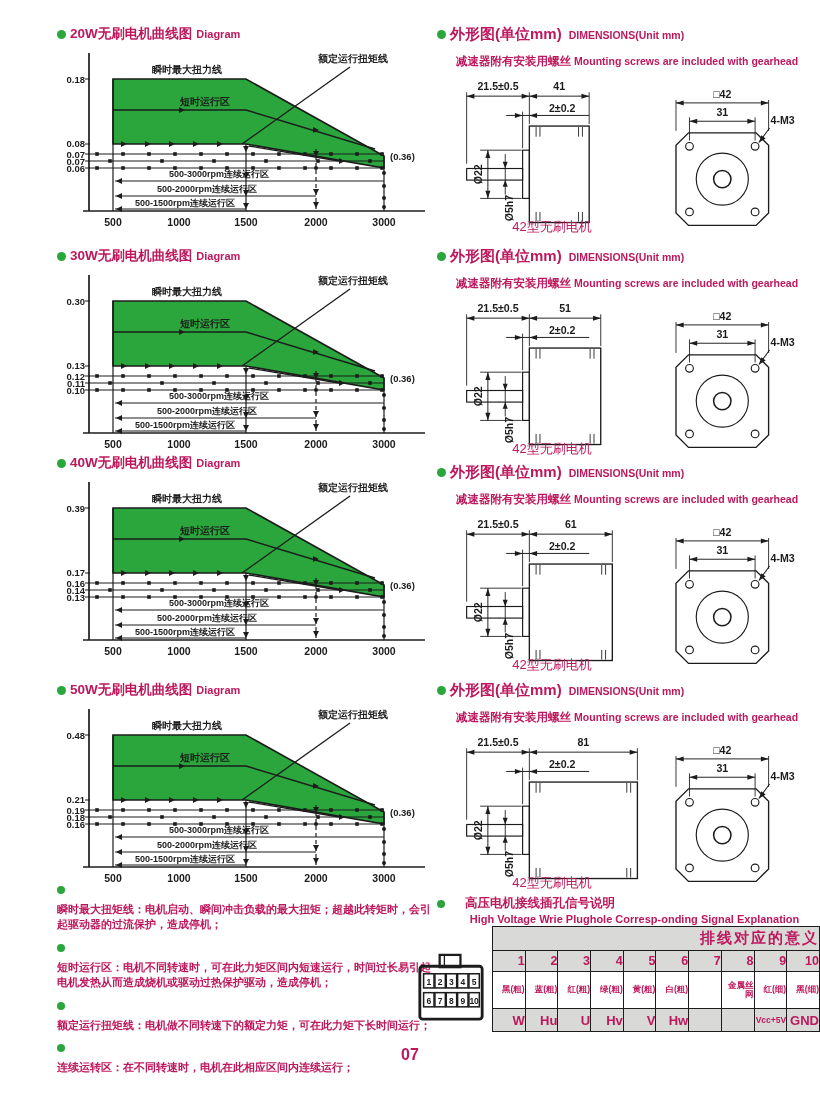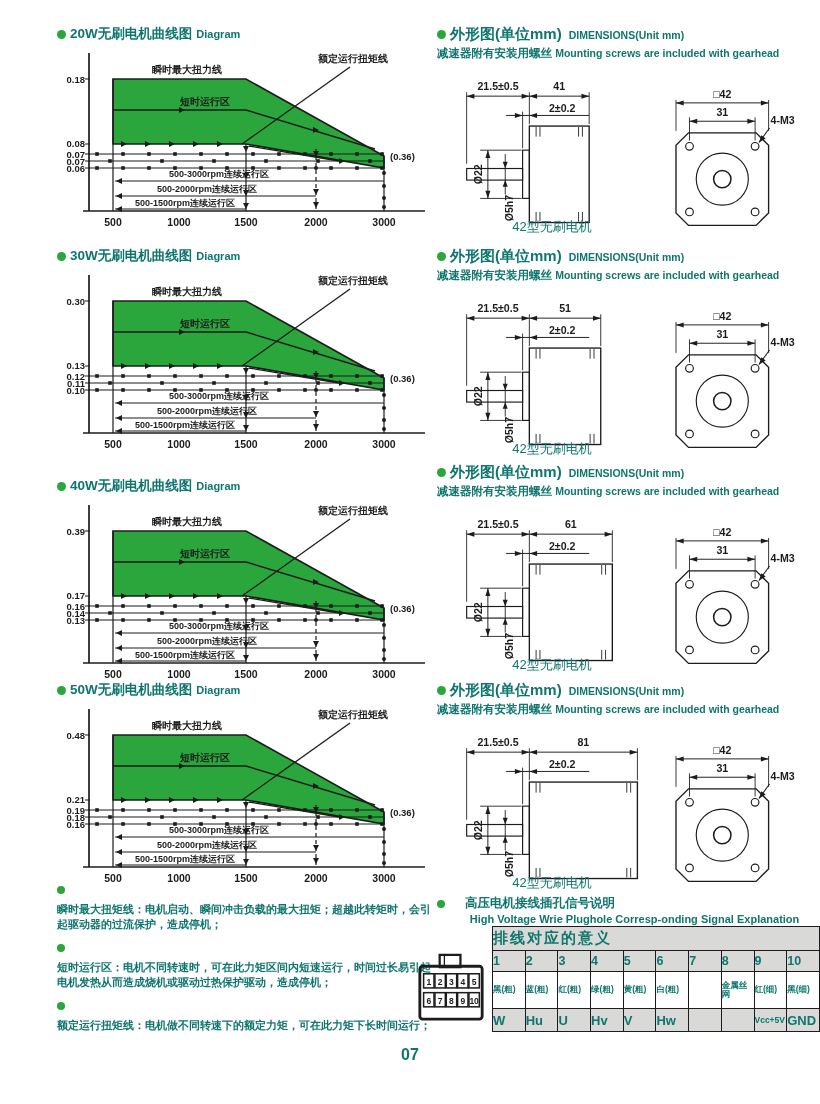--- a/index.html
+++ b/index.html
@@ -1,40 +1,40 @@
 <!DOCTYPE html>
 <html><head>
 <meta charset="utf-8">
 <style>
   html,body{margin:0;padding:0;background:#ffffff;}
   .page{position:relative;width:820px;height:1104px;background:#fff;
-        font-family:"Liberation Sans","DejaVu Sans",sans-serif;color:#0f766e;overflow:hidden;}
+        font-family:"Liberation Sans","DejaVu Sans",sans-serif;color:#be185d;overflow:hidden;}
   .sec{position:absolute;}
   .chart-sec{left:57px;width:376px;}
   .dim-sec{left:437px;width:380px;}
   .sec-title{display:flex;align-items:center;gap:4px;font-weight:bold;}
   .chart-sec .sec-title{font-size:13.5px;}
   .chart-sec .sec-title .en{font-size:11px;}
   .dim-sec .sec-title .cn{font-size:15px;}
   .dim-sec .sec-title .en{font-size:10.5px;margin-left:3px;}
   .bullet{display:inline-block;width:9px;height:9px;border-radius:50%;background:#2aa63c;flex:0 0 auto;}
-  .dim-sub{font-size:11.5px;font-weight:bold;margin-top:2px;}
+  .dim-sub{font-size:11.5px;font-weight:bold;margin-top:10px;text-align:center;}
   .dim-sub .en{font-size:10.5px;}
   .chart-canvas{margin-top:2px;}
   .dim-canvas{position:absolute;left:0px;top:48px;}
   .dim-caption{position:absolute;left:30px;top:193px;width:170px;text-align:center;
                font-size:13px;font-family:Liberation Sans, sans-serif;}
   .notes{position:absolute;left:57px;top:884px;width:378px;}
   .note{display:flex;gap:8px;margin-bottom:9px;font-size:11px;font-weight:bold;line-height:1.4;flex-direction:column;}
   .note .dot{width:8px;height:8px;border-radius:50%;background:#2aa63c;flex:0 0 auto;margin-top:2px;}
   .wiring{position:absolute;left:415px;top:895px;width:405px;}
   .wiring-title{display:flex;align-items:center;gap:20px;font-size:12.5px;font-weight:bold;margin-left:22px;}
   .wiring-sub{font-size:11px;font-weight:bold;margin-left:34px;margin-top:1px;text-align:center;}
   .wiring-table{position:absolute;left:77px;top:31px;border-collapse:collapse;table-layout:fixed;width:328px;}
-  .wiring-table td{border:1.6px solid #1c1c1c;text-align:left;padding:0;overflow:hidden;}
+  .wiring-table td{border:1.6px solid #1c1c1c;text-align:right;padding:0;overflow:hidden;}
   .wiring-table .ttl{background:#d9d9d8;font-size:15px;font-weight:bold;height:23px;letter-spacing:2px;}
   .wiring-table .pin{background:#d9d9d8;font-size:12.5px;font-weight:bold;height:20px;}
   .wiring-table .wire{background:#fff;font-size:11px;font-weight:bold;height:36px;line-height:1.1;}
   .wiring-table .sig{background:#d9d9d8;font-size:13px;font-weight:bold;height:22px;}
   .wiring-table .small{font-size:8.5px;}
   .connector{position:absolute;left:2px;top:57px;}
   .page-number{position:absolute;left:0;top:1046px;width:820px;text-align:center;
                font-size:16px;font-weight:bold;}
 </style>
 </head>
@@ -237,21 +237,21 @@
           <line x1="28" y1="109" x2="33" y2="109" stroke="#1c1c1c" stroke-width="1"></line>
           <line x1="28" y1="116" x2="33" y2="116" stroke="#1c1c1c" stroke-width="1"></line>
           <line x1="28" y1="123" x2="33" y2="123" stroke="#1c1c1c" stroke-width="1"></line>
           <text x="56" y="181" font-size="10.5" font-weight="bold" text-anchor="middle" fill="#1c1c1c" font-family="&quot;Liberation Sans&quot;,&quot;DejaVu Sans&quot;,sans-serif">500</text>
           <text x="122" y="181" font-size="10.5" font-weight="bold" text-anchor="middle" fill="#1c1c1c" font-family="&quot;Liberation Sans&quot;,&quot;DejaVu Sans&quot;,sans-serif">1000</text>
           <text x="189" y="181" font-size="10.5" font-weight="bold" text-anchor="middle" fill="#1c1c1c" font-family="&quot;Liberation Sans&quot;,&quot;DejaVu Sans&quot;,sans-serif">1500</text>
           <text x="259" y="181" font-size="10.5" font-weight="bold" text-anchor="middle" fill="#1c1c1c" font-family="&quot;Liberation Sans&quot;,&quot;DejaVu Sans&quot;,sans-serif">2000</text>
           <text x="327" y="181" font-size="10.5" font-weight="bold" text-anchor="middle" fill="#1c1c1c" font-family="&quot;Liberation Sans&quot;,&quot;DejaVu Sans&quot;,sans-serif">3000</text>
         </svg></div>
   </div>
-  <div class="sec chart-sec" style="top:477px">
+  <div class="sec chart-sec" style="top:454px">
     <div class="sec-title">
       <span class="bullet"></span>
       <span>40W无刷电机曲线图</span>
       <span class="en">Diagram</span>
     </div>
     <div class="chart-canvas"><svg viewBox="0 0 370 196" width="370" height="196">
           <polygon points="56,99 56,34 189,34 327,111 327,123 189,99" fill="#2aa63c" stroke="#1c1c1c" stroke-width="1.6"></polygon>
           <line x1="32" y1="8" x2="32" y2="166" stroke="#1c1c1c" stroke-width="1.7"></line>
           <line x1="26" y1="166" x2="368" y2="166" stroke="#1c1c1c" stroke-width="1.7"></line>
           <line x1="56" y1="34" x2="56" y2="166" stroke="#1c1c1c" stroke-width="1.2"></line>
@@ -746,20 +746,24 @@
       <span>瞬时最大扭矩线：电机启动、瞬间冲击负载的最大扭矩；超越此转矩时，会引起驱动器的过流保护，造成停机；</span>
     </div>
     <div class="note">
       <span class="dot"></span>
       <span>短时运行区：电机不同转速时，可在此力矩区间内短速运行，时间过长易引起电机发热从而造成烧机或驱动过热保护驱动，造成停机；</span>
     </div>
     <div class="note">
       <span class="dot"></span>
       <span>额定运行扭矩线：电机做不同转速下的额定力矩，可在此力矩下长时间运行；</span>
     </div>
+    <div class="note">
+      <span class="dot"></span>
+      <span>连续运转区：在不同转速时，电机在此相应区间内连续运行；</span>
+    </div>
   </div>
 
   <div class="wiring">
     <div class="wiring-title">
       <span class="bullet" style="width:8px;height:8px"></span>
       <span>高压电机接线插孔信号说明</span>
     </div>
     <div class="wiring-sub">High Voltage Wrie Plughole Corresp-onding Signal Explanation</div>
     <div class="connector"><svg viewBox="0 0 72 74" width="68" height="70">
           <rect x="24" y="3" width="22" height="13" fill="none" stroke="#1c1c1c" stroke-width="2.4"></rect>

